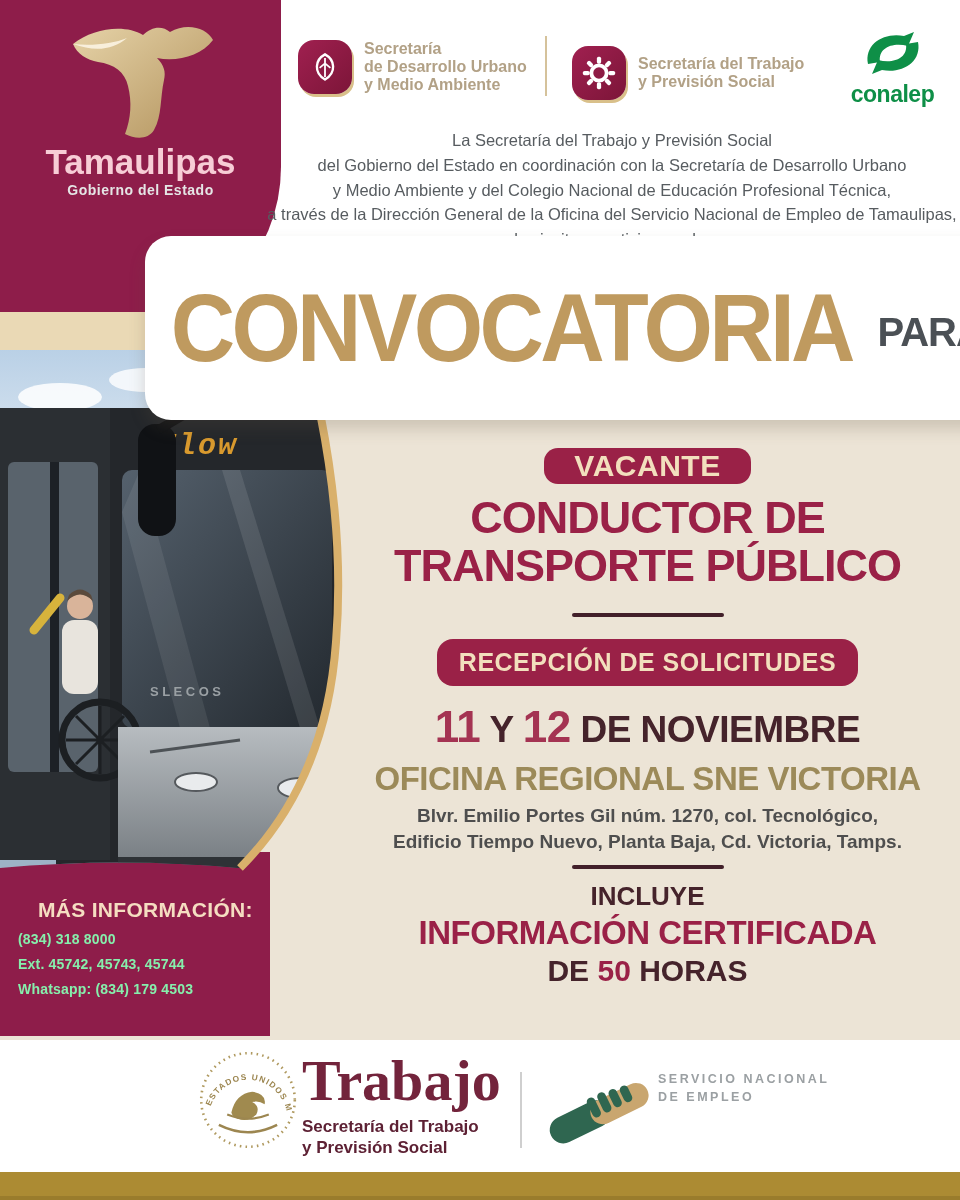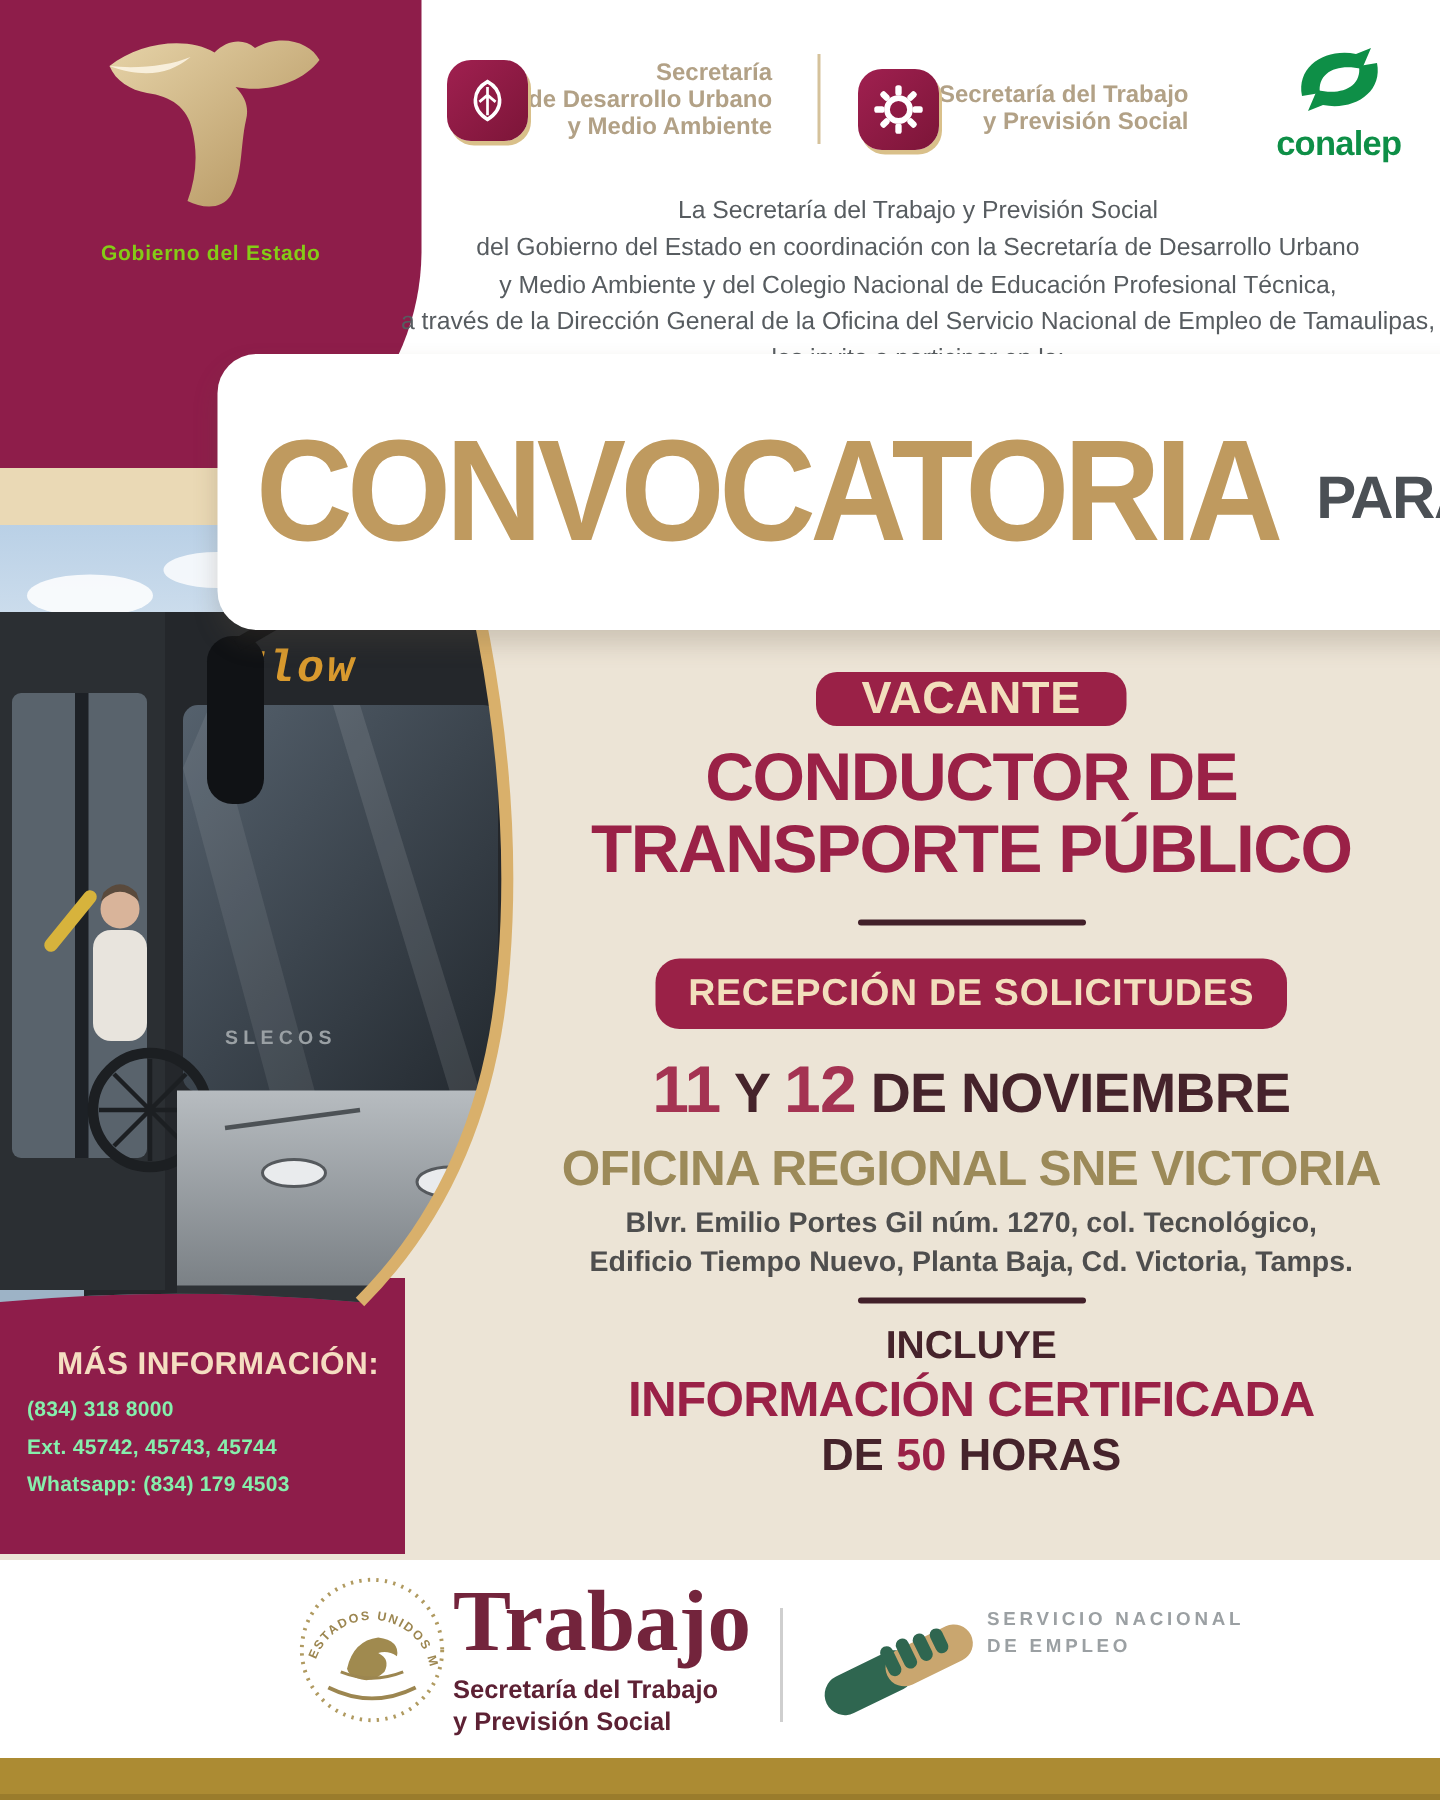--- a/index.html
+++ b/index.html
@@ -8,23 +8,23 @@
     font-family:"Liberation Sans","DejaVu Sans",sans-serif;
   }
   
   .cream-bg{position:absolute;left:0;top:418px;width:960px;height:622px;background:#ece4d6;z-index:0;}
   .gold-bar{position:absolute;left:0;top:1172px;width:960px;height:28px;background:#ac8b33;z-index:5;border-bottom:4px solid #9a7c2c;box-sizing:border-box;}
   
   .maroon-top{position:absolute;left:0;top:0;width:281px;height:332px;background:#8e1d4a;border-radius:0 0 165px 0;z-index:2;}
   .brand{position:absolute;left:0;top:0;width:281px;text-align:center;}
   .brand-eagle{display:block;margin:22px auto 0;}
   .brand-name{font-size:35px;font-weight:800;color:#f7cdd6;letter-spacing:0;margin-top:2px;}
-  .brand-sub{font-size:14px;font-weight:600;color:#84cc16;margin-top:20px;letter-spacing:.5px;}
-  
-  .hdr-group{position:absolute;display:flex;align-items:center;z-index:3;text-align:right;}
+  .brand-sub{font-size:14px;font-weight:600;color:#e5e5e5;margin-top:0;letter-spacing:.5px;}
+  
+  .hdr-group{position:absolute;display:flex;align-items:center;gap:12px;z-index:3;}
   .logo-box{width:54px;height:54px;border-radius:16px;background:linear-gradient(135deg,#a02050,#7c1538);position:relative;display:flex;align-items:center;justify-content:center;box-shadow:2px 3px 0 #d9c08a;}
   .hdr-text{font-size:16px;line-height:1.12;font-weight:700;color:#b2a186;}
   .hdr-divider{position:absolute;left:545px;top:36px;width:2px;height:60px;background:#d5c29b;z-index:3;}
   .conalep{position:absolute;left:840px;top:30px;width:105px;text-align:center;z-index:3;}
   .conalep-label{font-size:23px;font-weight:800;color:#0e8f47;letter-spacing:-.5px;margin-top:1px;}
   
   .intro{position:absolute;left:262px;top:128px;width:700px;text-align:center;font-size:16.5px;color:#575c60;line-height:1.5;z-index:3;}
   
   .title-card{position:absolute;left:145px;top:236px;width:857px;height:184px;background:#ffffff;border-radius:26px 0 0 26px;box-shadow:0 9px 16px rgba(96,82,66,.22);z-index:4;display:flex;flex-direction:row;align-items:center;justify-content:flex-start;}
   .title-main{font-size:96px;font-weight:800;color:#bf9a5f;letter-spacing:-4px;line-height:.95;transform:scaleX(.93);transform-origin:center;white-space:nowrap;}
@@ -135,20 +135,21 @@
       <svg class="brand-eagle" width="160" height="118" viewBox="0 0 160 118">
         <defs>
           <linearGradient id="eagleGold" x1="0" y1="0" x2="1" y2="1">
             <stop offset="0" stop-color="#e6d3a8"></stop>
               <stop offset="1" stop-color="#b2925c"></stop>
           </linearGradient>
         </defs>
         <path d="M12,22 C32,6 64,2 82,13 C90,5 101,3 109,10 C126,0 146,6 152,18 C140,34 116,40 96,36 C103,43 105,50 103,58 C99,76 101,94 93,108 C87,118 74,117 64,112 C70,96 71,80 67,64 C64,50 53,42 37,40 C26,38 16,32 12,22 Z" fill="url(#eagleGold)"></path>
         <path d="M12,22 C30,24 52,22 66,16 C52,28 34,30 12,22 Z" fill="#fdf6e6" opacity=".85"></path>
       </svg>
+      <div class="brand-name">Tamaulipas</div>
       <div class="brand-sub">Gobierno del Estado</div>
     </div>
   </div>
 
   <div class="hdr-group" style="left:298px;top:40px;">
     <div class="logo-box">
       <svg width="36" height="36" viewBox="0 0 40 40">
         <path d="M20,6 C31,12 33,26 20,34 C7,26 9,12 20,6 Z" fill="none" stroke="#ffffff" stroke-width="2.6"></path>
         <path d="M20,10 V31 M20,16 L14,21 M20,16 L26,21" stroke="#ffffff" stroke-width="2" fill="none"></path>
       </svg>

